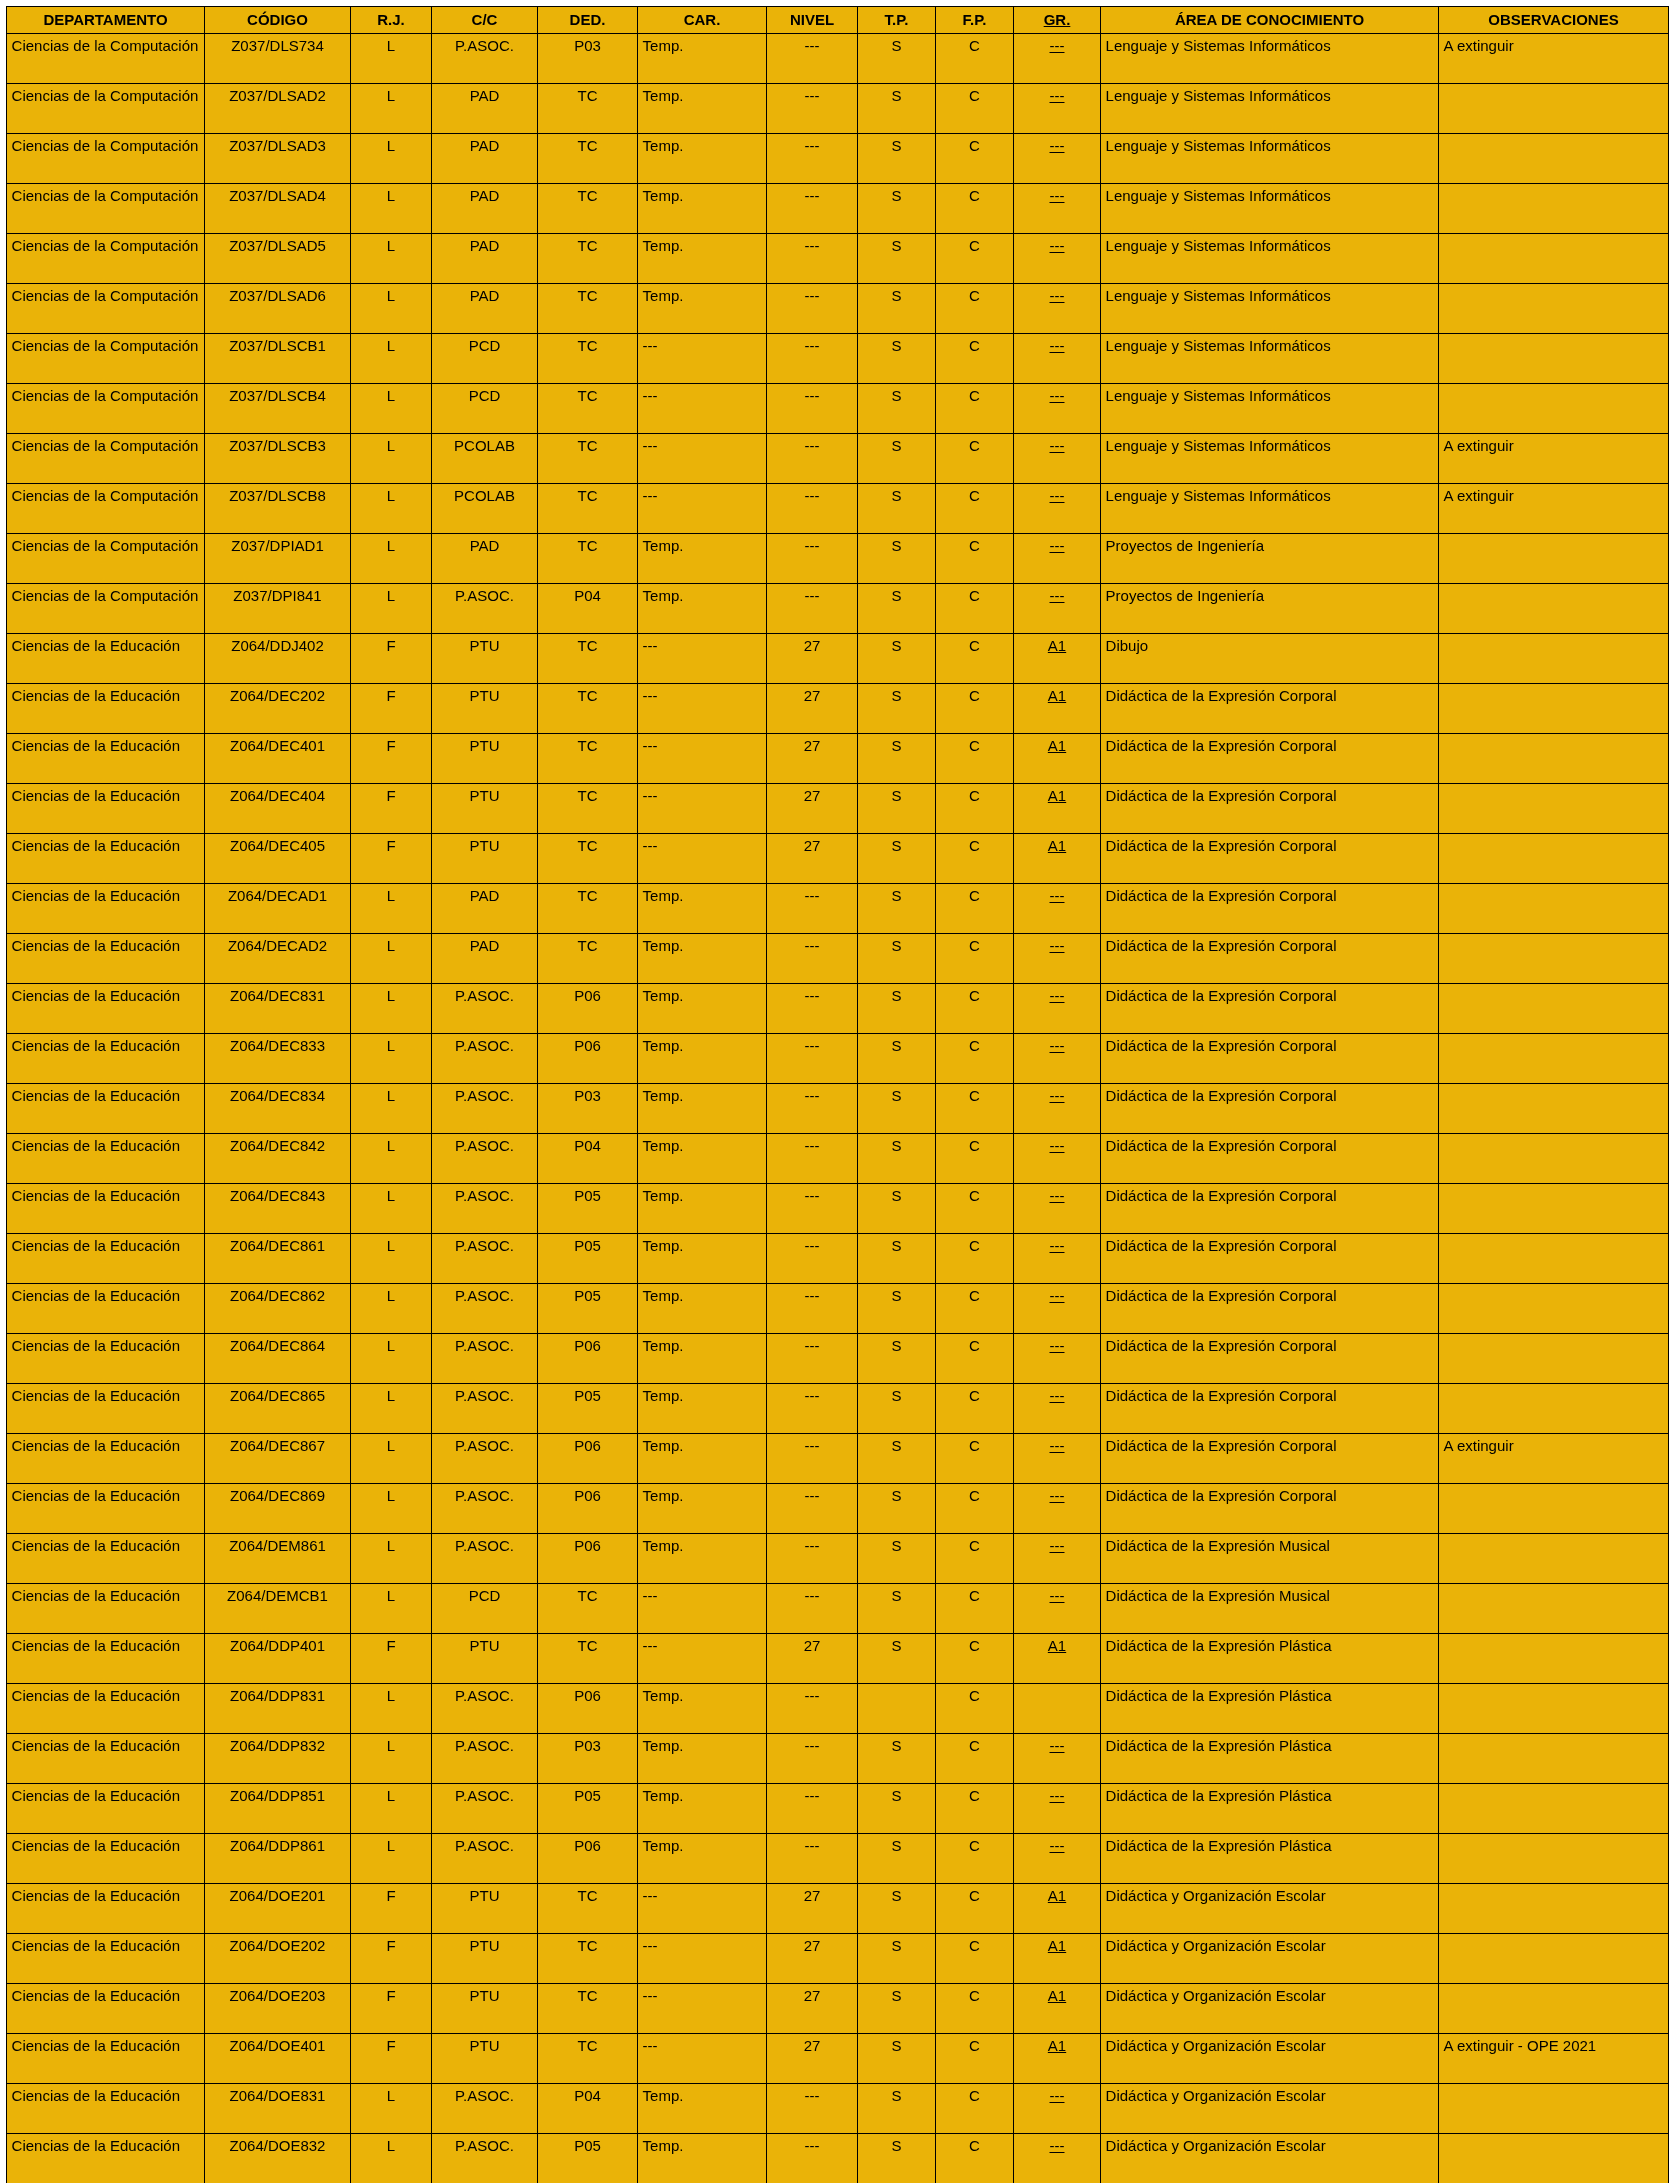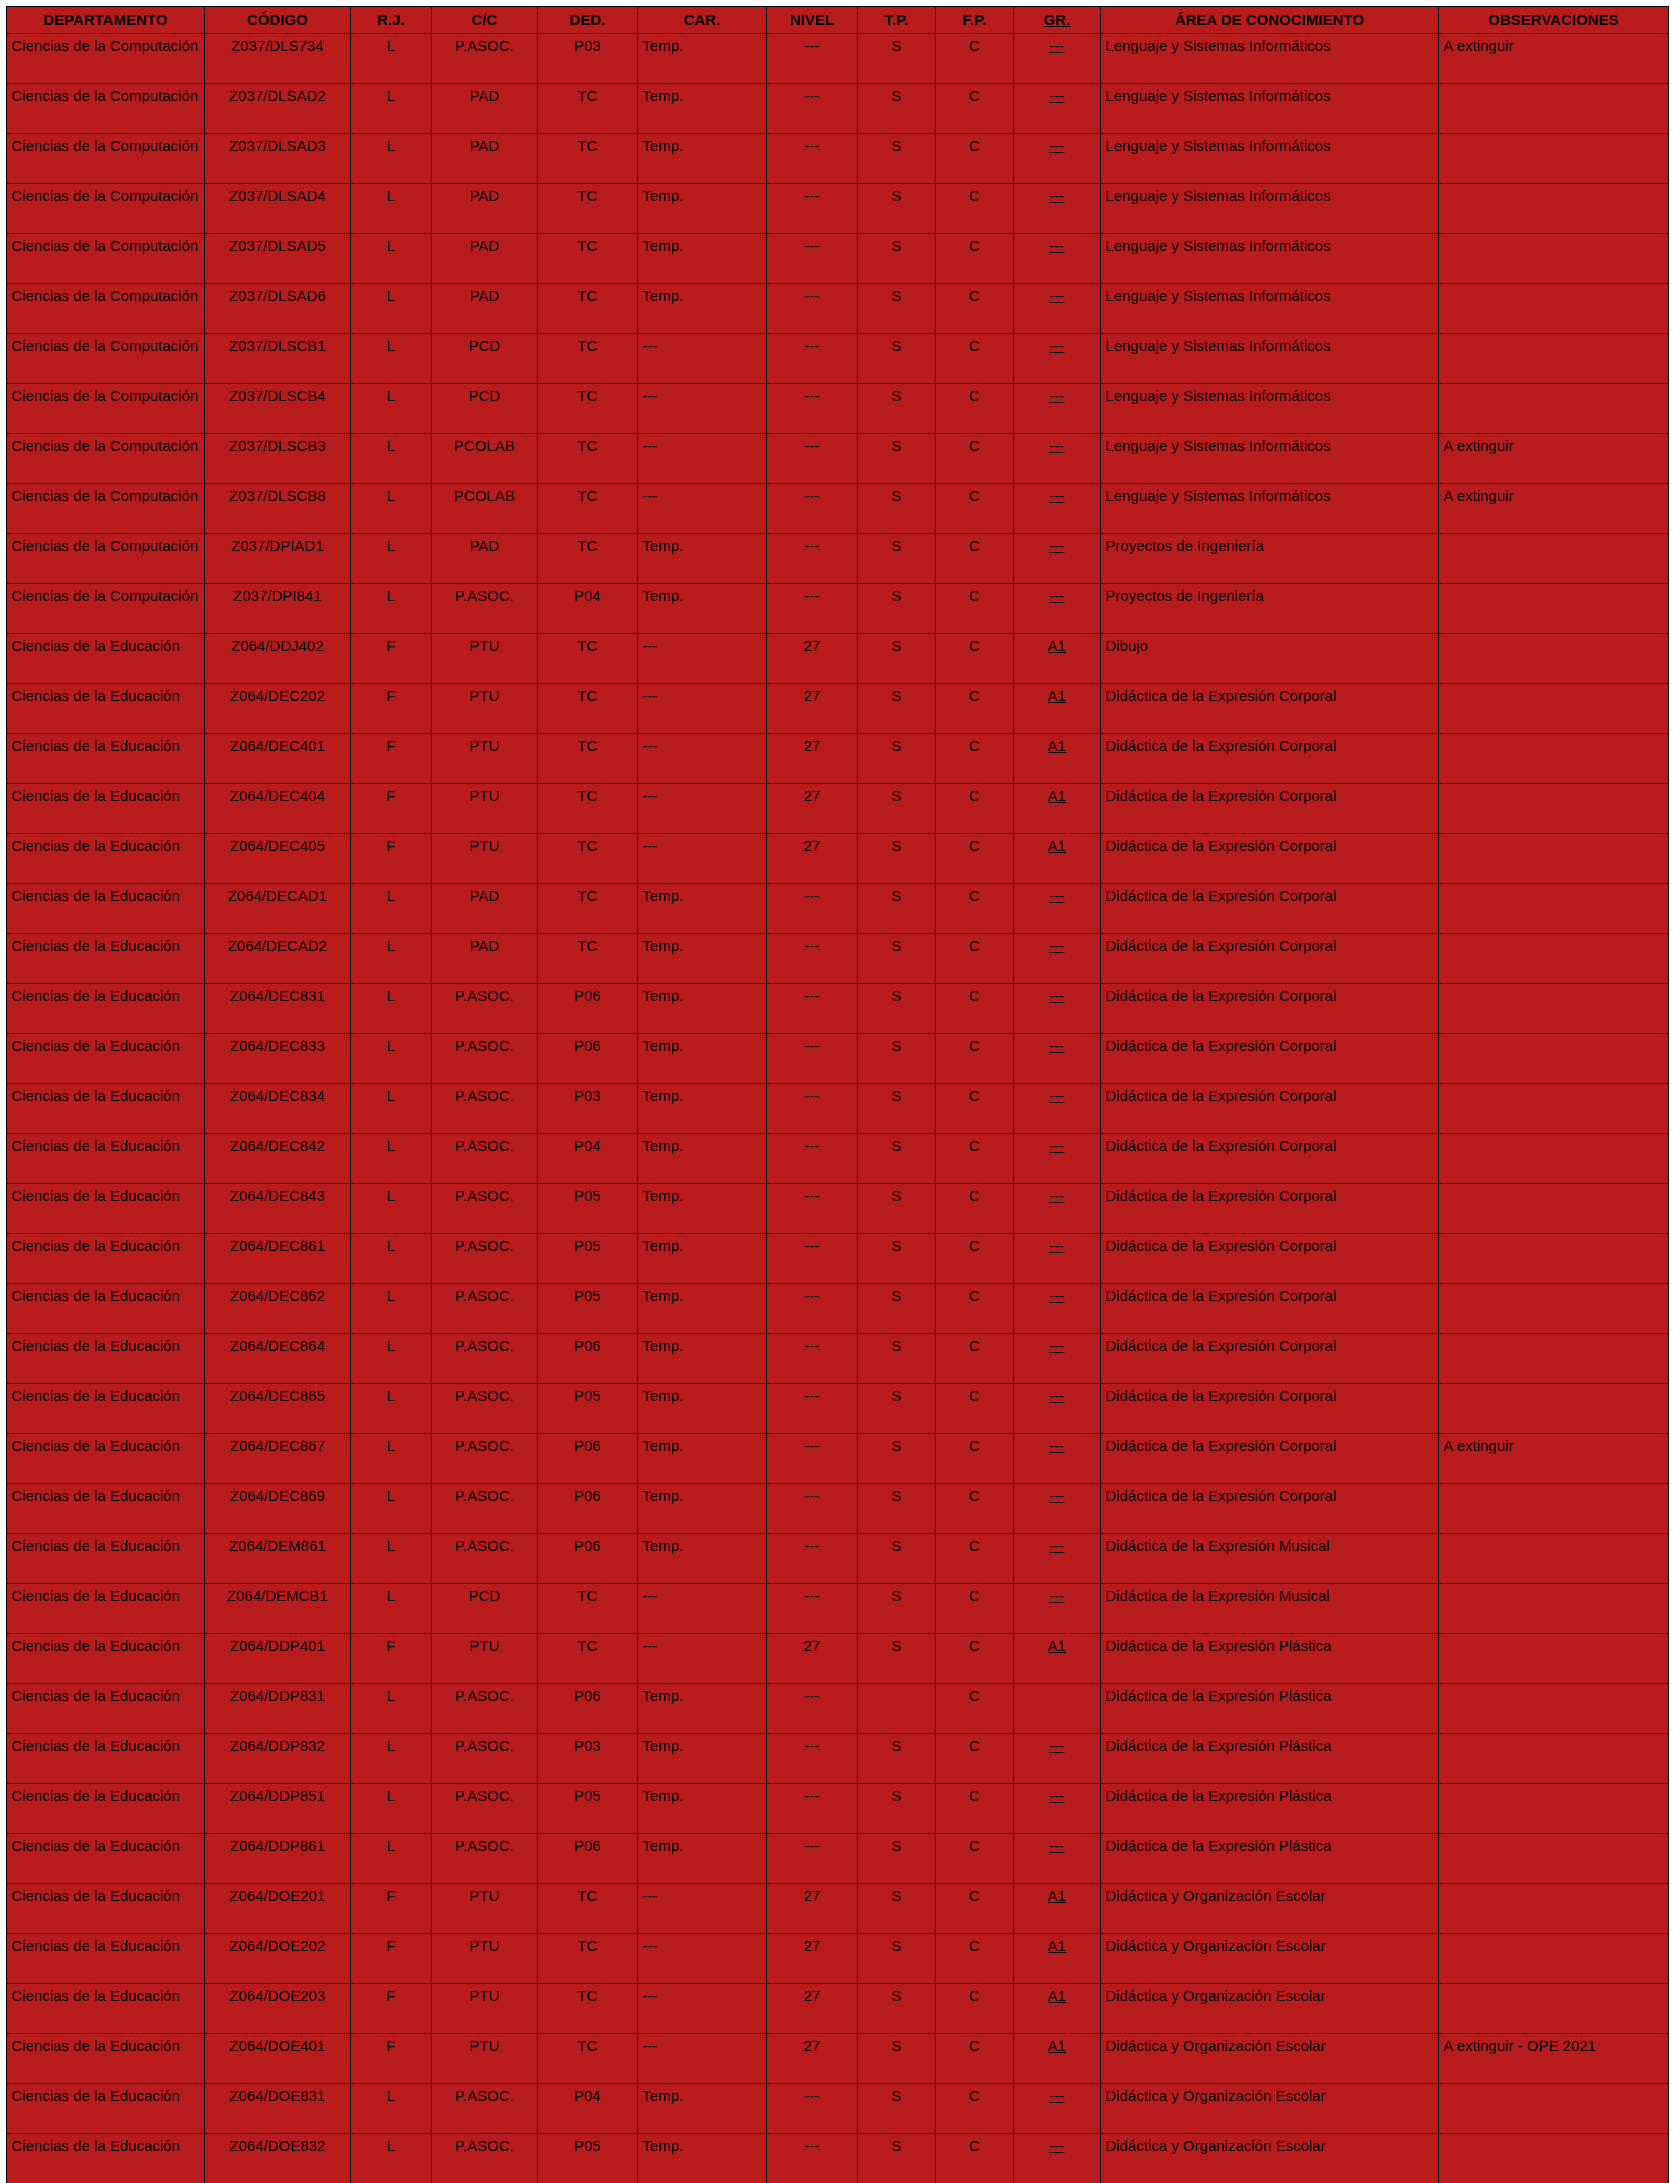--- a/index.html
+++ b/index.html
@@ -12,21 +12,21 @@
   .page {
     width: 1672px;
     box-sizing: border-box;
     padding: 6px;
     background: #ffffff;
   }
   table.rpt {
     border-collapse: collapse;
     table-layout: fixed;
     width: 1660px;
-    background: #b91c1c;
+    background: #eab308;
     padding-left: 32px;
   }
   table.rpt th, table.rpt td {
     border: 1.5px solid #000000;
     box-sizing: border-box;
     vertical-align: top;
     padding: 2.3px 4.6px;
     font-size: 15px;
     line-height: 1.25;
     overflow: hidden;

